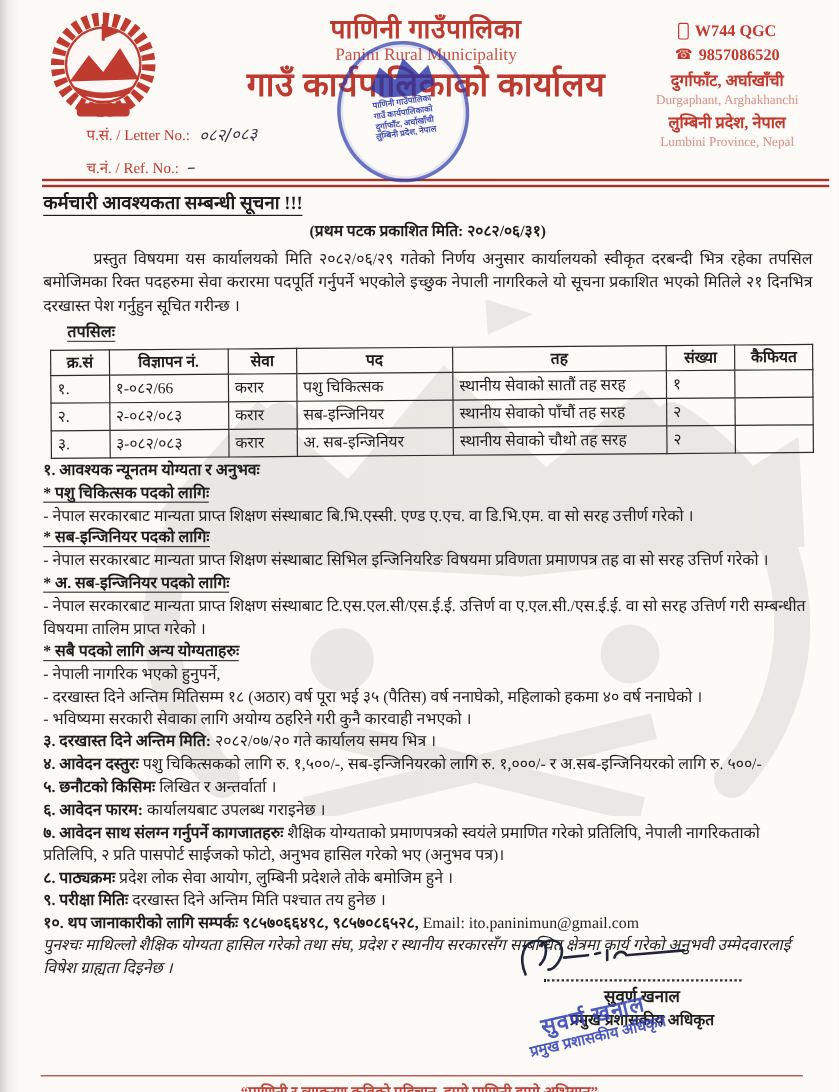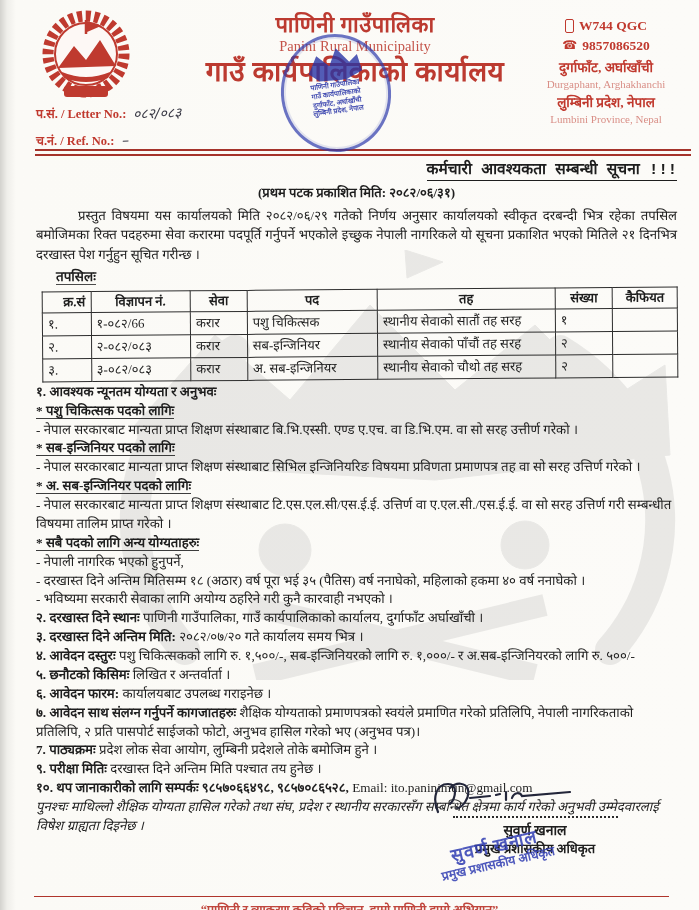--- a/index.html
+++ b/index.html
@@ -15,36 +15,36 @@
   .t-en{font-size:14.5px;font-weight:normal;color:#c4544a;font-family:"Liberation Serif",serif;}
   .t-np2{font-size:28px;font-weight:bold;color:#bc3a30;margin-top:2px;letter-spacing:.5px;}
   .t-en2{font-size:17px;font-weight:bold;color:#bc3a30;}
   .hdr-right{position:absolute;right:14px;top:16px;width:158px;text-align:center;line-height:1.45;}
   .c-line{font-size:13.5px;font-weight:bold;color:#c0392e;display:flex;align-items:center;justify-content:center;gap:5px;}
   .c-np{font-size:13.5px;font-weight:bold;color:#c0392e;margin-top:3px;}
   .c-en{font-size:11px;color:#d98f87;line-height:1.15;}
   .mobile-icon{display:inline-block;width:7px;height:12px;border:1.4px solid #c0392e;border-radius:2px;}
   .phone-icon{color:#c0392e;font-size:12px;font-family:"DejaVu Sans",sans-serif;}
   .hdr-letter{position:absolute;left:36px;top:100px;font-size:12.5px;color:#c0392e;line-height:1.9;}
-  .hdr-letter .lbl-np{font-weight:bold;}
+  .hdr-letter .lbl-np{font-weight:normal;margin-left:36px;}
   .hand{font-family:"DejaVu Sans","Liberation Sans",sans-serif;font-style:italic;color:#3a3a46;font-size:14px;transform:rotate(-2deg);display:inline-block;margin-left:4px;}
   .rule2{position:absolute;left:35px;right:8px;top:149px;border-top:2px solid #a5332b;border-bottom:2px solid #a5332b;height:3px;}
   
   .stamp{position:absolute;left:281px;top:34px;width:104px;height:112px;border-radius:50%;
     border:3px solid rgba(50,62,173,.72);box-shadow:inset 0 0 0 2px rgba(50,62,173,.12);
     display:flex;flex-direction:column;align-items:center;justify-content:flex-start;
     transform:rotate(-8deg);color:rgba(44,56,168,.88);text-align:center;z-index:5;}
   .stamp-emblem{width:58px;height:34px;margin-top:10px;background:rgba(40,52,165,.8);
     clip-path:polygon(8% 70%,25% 20%,45% 55%,60% 5%,80% 50%,95% 30%,100% 80%,70% 100%,25% 95%);}
   .stamp-line{font-size:7px;font-weight:bold;line-height:1.25;white-space:nowrap;}
   
   .watermark{position:absolute;left:105px;top:250px;width:585px;height:430px;opacity:.17;z-index:0;pointer-events:none;}
   
   .body{position:absolute;left:36px;right:22px;top:157px;z-index:2;}
-  .n-title{text-align:right;font-family:Liberation Mono, monospace;}
+  .n-title{text-align:left;}
   .n-title span{font-size:15.5px;font-weight:bold;border-bottom:1.6px solid #1e1e1e;padding-bottom:1px;}
   .n-pub{text-align:center;font-size:13px;font-weight:bold;margin-top:4px;}
   .n-intro{font-size:13.2px;text-align:justify;text-indent:42px;line-height:1.47;margin-top:5px;}
   .tapasil{font-size:13.5px;font-weight:bold;margin-top:3px;}
   .tapasil span{border-bottom:1.4px solid #4a4a4a;margin-left:20px;}
   
   table.vac{border-collapse:collapse;width:636px;margin:4px 0 3px 6px;font-size:13px;transform:rotate(-.45deg);background:transparent;}
   table.vac th,table.vac td{border:1.4px solid #2d2d2d;padding:1px 5px;line-height:1.35;}
   table.vac th{font-weight:bold;text-align:center;}
   table.vac td{height:20px;}
@@ -145,21 +145,21 @@
     </div>
     <div class="n-pub">(प्रथम पटक प्रकाशित मिति: २०८२/०६/३१)</div>
     <div class="n-intro">प्रस्तुत विषयमा यस कार्यालयको मिति २०८२/०६/२९ गतेको निर्णय अनुसार कार्यालयको स्वीकृत दरबन्दी भित्र रहेका तपसिल बमोजिमका रिक्त पदहरुमा सेवा करारमा पदपूर्ति गर्नुपर्ने भएकोले इच्छुक नेपाली नागरिकले यो सूचना प्रकाशित भएको मितिले २१ दिनभित्र दरखास्त पेश गर्नुहुन सूचित गरीन्छ ।</div>
     <div class="tapasil">
       <span>तपसिलः</span>
     </div>
 
     <table class="vac">
       <thead>
           <tr id="vac-head">
-            <th style="width: 42px; text-align: right;">क्र.सं</th>
+            <th style="width: 42px;">क्र.सं</th>
             <th style="width: 98px;">विज्ञापन नं.</th>
             <th style="width: 52px;">सेवा</th>
             <th style="width: 140px;">पद</th>
             <th style="width: 205px;">तह</th>
             <th style="width: 52px;">संख्या</th>
             <th style="width: 58px;">कैफियत</th>
           </tr>
         </thead>
       <tbody id="vac-body">
           <tr>
@@ -197,27 +197,26 @@
         <div class="line u"><span>* पशु चिकित्सक पदको लागिः</span></div>
         <div class="line d">- नेपाल सरकारबाट मान्यता प्राप्त शिक्षण संस्थाबाट बि.भि.एस्सी. एण्ड ए.एच. वा डि.भि.एम. वा सो सरह उत्तीर्ण गरेको ।</div>
         <div class="line u"><span>* सब-इन्जिनियर पदको लागिः</span></div>
         <div class="line d">- नेपाल सरकारबाट मान्यता प्राप्त शिक्षण संस्थाबाट सिभिल इन्जिनियरिङ विषयमा प्रविणता प्रमाणपत्र तह वा सो सरह उत्तिर्ण गरेको ।</div>
         <div class="line u"><span>* अ. सब-इन्जिनियर पदको लागिः</span></div>
         <div class="line d">- नेपाल सरकारबाट मान्यता प्राप्त शिक्षण संस्थाबाट टि.एस.एल.सी/एस.ई.ई. उत्तिर्ण वा ए.एल.सी./एस.ई.ई. वा सो सरह उत्तिर्ण गरी सम्बन्धीत विषयमा तालिम प्राप्त गरेको ।</div>
         <div class="line u"><span>* सबै पदको लागि अन्य योग्यताहरुः</span></div>
         <div class="line d">- नेपाली नागरिक भएको हुनुपर्ने,</div>
         <div class="line d">- दरखास्त दिने अन्तिम मितिसम्म १८ (अठार) वर्ष पूरा भई ३५ (पैतिस) वर्ष ननाघेको, महिलाको हकमा ४० वर्ष ननाघेको ।</div>
         <div class="line d">- भविष्यमा सरकारी सेवाका लागि अयोग्य ठहरिने गरी कुनै कारवाही नभएको ।</div>
-        <div class="line num"><span class="lbl">२. दरखास्त दिने स्थानः</span><span> पाणिनी गाउँपालिका, गाउँ कार्यपालिकाको कार्यालय, दुर्गाफाँट अर्घाखाँची ।</span></div>
         <div class="line num"><span class="lbl">३. दरखास्त दिने अन्तिम मिति:</span><span> २०८२/०७/२० गते कार्यालय समय भित्र ।</span></div>
         <div class="line num"><span class="lbl">४. आवेदन दस्तुरः</span><span> पशु चिकित्सकको लागि रु. १,५००/-, सब-इन्जिनियरको लागि रु. १,०००/- र अ.सब-इन्जिनियरको लागि रु. ५००/-</span></div>
         <div class="line num"><span class="lbl">५. छनौटको किसिमः</span><span> लिखित र अन्तर्वार्ता ।</span></div>
         <div class="line num"><span class="lbl">६. आवेदन फारम:</span><span> कार्यालयबाट उपलब्ध गराइनेछ ।</span></div>
         <div class="line num"><span class="lbl">७. आवेदन साथ संलग्न गर्नुपर्ने कागजातहरुः</span><span> शैक्षिक योग्यताको प्रमाणपत्रको स्वयंले प्रमाणित गरेको प्रतिलिपि, नेपाली नागरिकताको प्रतिलिपि, २ प्रति पासपोर्ट साईजको फोटो, अनुभव हासिल गरेको भए (अनुभव पत्र)।</span></div>
-        <div class="line num"><span class="lbl">7. पाठ्यक्रमः</span><span> प्रदेश लोक सेवा आयोग, लुम्बिनी प्रदेशले तोके बमोजिम हुने ।</span></div>
+        <div class="line num"><span class="lbl">८. पाठ्यक्रमः</span><span> प्रदेश लोक सेवा आयोग, लुम्बिनी प्रदेशले तोके बमोजिम हुने ।</span></div>
         <div class="line num"><span class="lbl">९. परीक्षा मितिः</span><span> दरखास्त दिने अन्तिम मिति पश्चात तय हुनेछ ।</span></div>
         <div class="line num"><span class="lbl">१०. थप जानाकारीको लागि सम्पर्कः ९८५७०६६४९८, ९८५७०८६५२८,</span><span>  Email: ito.paninimun@gmail.com</span></div>
         <div class="line i">पुनश्चः माथिल्लो शैक्षिक योग्यता हासिल गरेको तथा संघ, प्रदेश र स्थानीय सरकारसँग सम्बन्धित क्षेत्रमा कार्य गरेको अनुभवी उम्मेदवारलाई विषेश ग्राह्यता दिइनेछ ।</div>
       </div>
   </div>
 
   <div class="sig">
     <svg width="150" height="42" viewBox="0 0 150 42">
       <path d="M8,34 C2,20 6,6 18,6 C28,6 26,20 20,26 M20,10 C26,4 36,4 38,12 C40,20 32,30 27,30 M40,20 L60,18 M66,17 L70,16 M76,22 L76,14 M82,20 C84,14 90,14 92,18 L140,14" fill="none" stroke="#23263a" stroke-width="2.2" stroke-linecap="round"></path>
     </svg>

